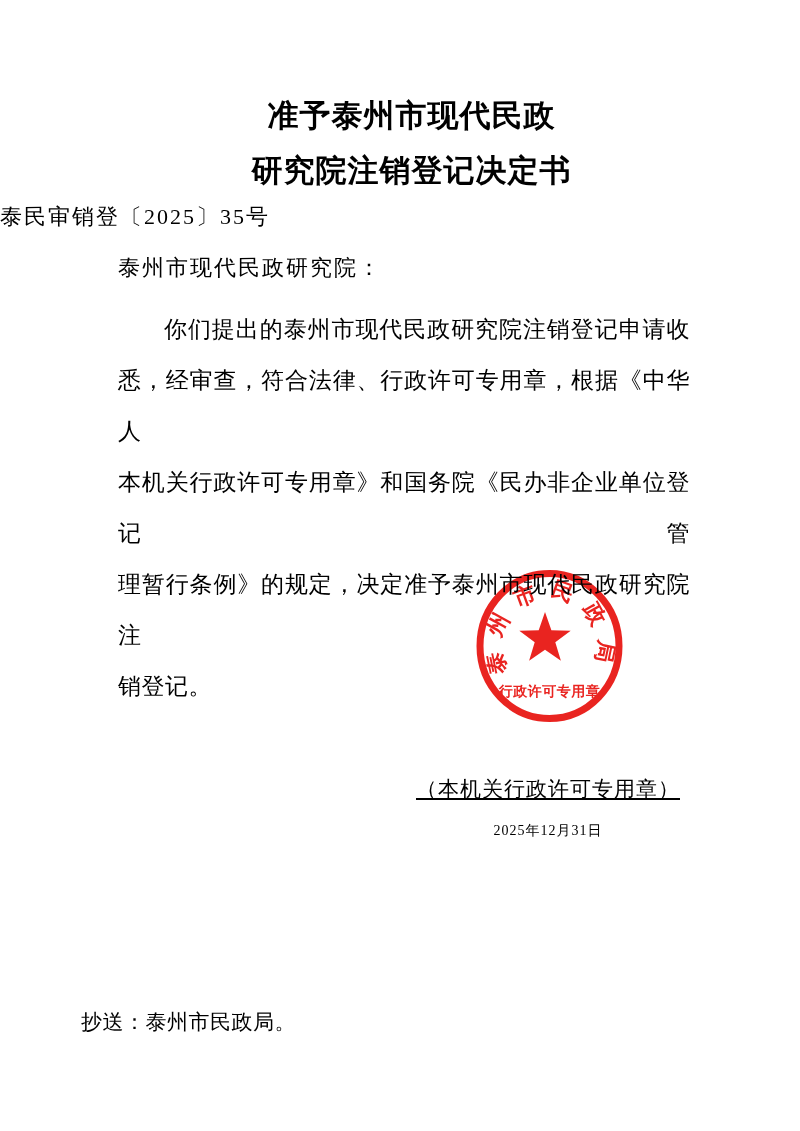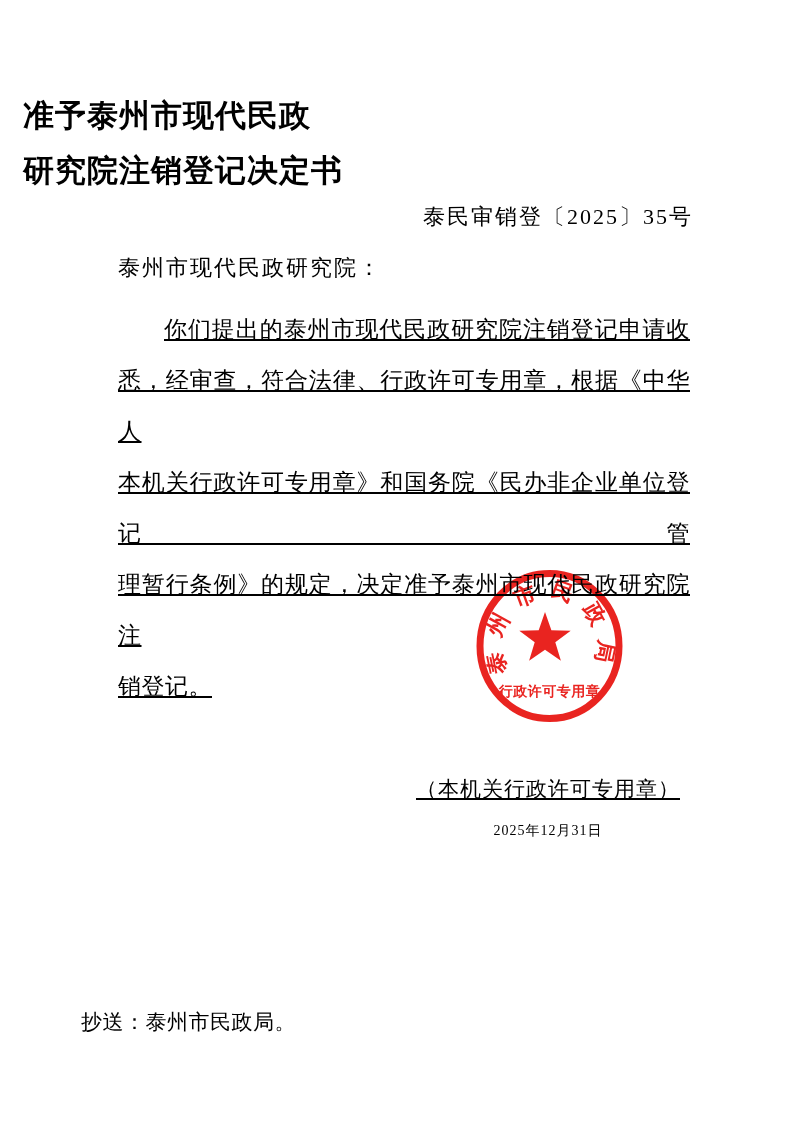--- a/index.html
+++ b/index.html
@@ -7,44 +7,44 @@
     position: relative;
     width: 800px;
     height: 1131px;
     background: #ffffff;
     overflow: hidden;
     font-family: "Liberation Serif", "DejaVu Serif", serif;
     color: #000000;
   }
   .title {
     margin: 88px 0 0 0;
-    text-align: left;
+    text-align: center;
     font-size: 31px;
     font-weight: bold;
     line-height: 55px;
     letter-spacing: 1px;
     padding-left: 23px;
   }
   .title-line { display: block; }
   .doc-number {
     margin-top: 4px;
     padding-right: 107px;
-    text-align: right;
+    text-align: left;
     font-size: 22px;
     line-height: 30px;
     letter-spacing: 2px;
   }
   .addressee {
     margin: 22px 110px 0 118px;
     font-size: 22px;
     line-height: 31px;
     letter-spacing: 2px;
     font-family: Liberation Mono, monospace;
   }
-  .body-text { margin: 19px 110px 0 118px; text-decoration: underline; }
+  .body-text { margin: 19px 110px 0 118px; }
   .body-line {
     font-size: 23px;
     line-height: 51px;
     text-align: justify;
     text-align-last: justify;
     letter-spacing: 0.5px;
   }
   .body-line:first-child { text-indent: 2em; }
   .body-line:last-child { text-align-last: left; }
   .closing {

